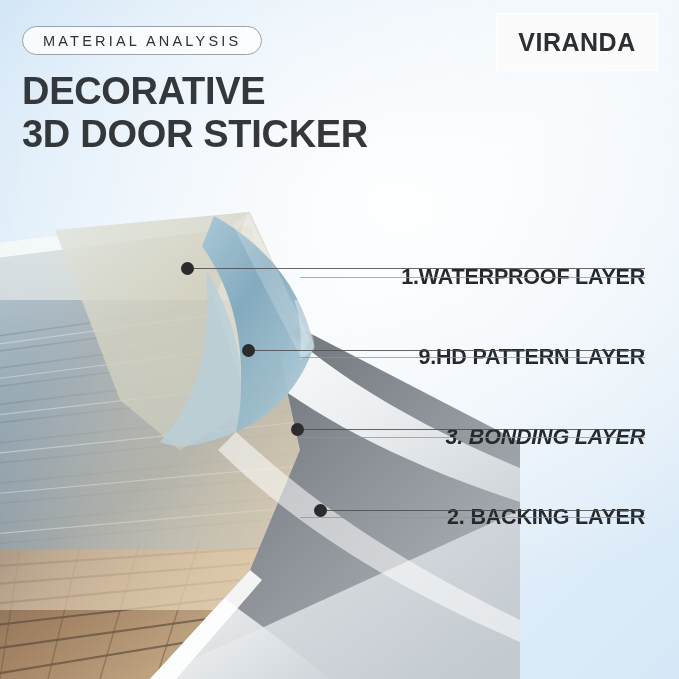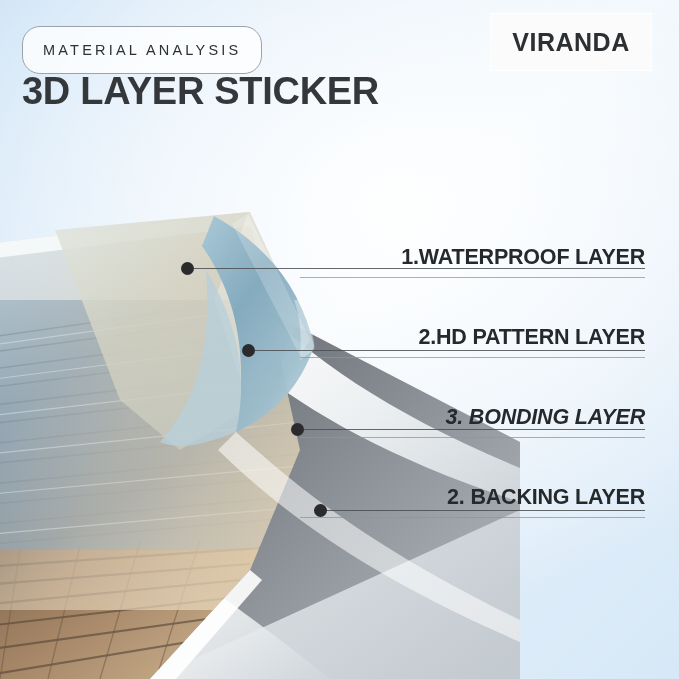--- a/index.html
+++ b/index.html
@@ -13,21 +13,21 @@
     width:679px;height:679px;
     overflow:hidden;
     background:
       radial-gradient(120% 95% at 58% 30%, rgba(255,255,255,0.95) 0%, rgba(255,255,255,0.55) 32%, rgba(255,255,255,0.0) 62%),
       linear-gradient(135deg, #cfe4f6 0%, #ddecf9 26%, #eef6fc 48%, #e2eef9 70%, #d6e8f7 100%);
   }
 
   
   .badge{
     position:absolute;left:22px;top:26px;
-    height:48px;box-sizing:border-box;
+    height:29px;box-sizing:border-box;
     display:flex;align-items:center;justify-content:center;
     padding:0 20px;
     border:1.4px solid #9aa3ab;
     border-radius:18px;
     background:rgba(255,255,255,0.78);
     font-size:14.5px;
     letter-spacing:3.2px;
     color:#2e3134;
     font-weight:400;
     white-space:nowrap;
@@ -37,21 +37,21 @@
     font-size:38px;
     font-weight:bold;
     color:#35383b;
     letter-spacing:-0.3px;
     line-height:1.13;
     white-space:nowrap;
   }
   .headline .l2{display:block;}
 
   .brandbox{
-    position:absolute;right:28px;top:14px;
+    position:absolute;right:22px;top:14px;
     width:160px;height:56px;
     background:#fbfbfb;
     box-shadow:0 0 0 1px rgba(255,255,255,0.9);
     display:flex;align-items:center;justify-content:center;
   }
   .brandbox .brandtext{
     font-size:25px;font-weight:bold;color:#2d3033;letter-spacing:0.5px;
   }
 
   
@@ -61,20 +61,21 @@
   
   .label{
     position:absolute;
     right:34px;
     text-align:right;
     font-size:21.5px;
     font-weight:bold;
     color:#26292c;
     white-space:nowrap;
     letter-spacing:-0.2px;
+    margin-top:20px;
   }
   .rule{
     position:absolute;
     height:0;
     border-top:1px solid #8d949b;
     opacity:0.75;
   }
   .dot{
     position:absolute;
     width:13px;height:13px;border-radius:50%;
@@ -249,33 +250,34 @@
       <g>
         <path d="M 236,282 C 290,330 360,392 520,470 L 520,492
                  C 350,418 272,352 218,300 Z" fill="#ffffff" opacity="0.55"></path>
       </g>
     </svg>
   </div>
 
   <div class="badge">MATERIAL ANALYSIS</div>
 
   <div class="headline">
-    <span class="l2">3D LAYER STICKER</span>
+    <span>DECORATIVE</span>
+    <span class="l2">3D DOOR STICKER</span>
   </div>
 
   <div class="brandbox">
     <span class="brandtext">VIRANDA</span>
   </div>
 
   <div id="labels-root">
       <div class="label" style="top: 245px;">1.WATERPROOF LAYER</div>
       <div class="rule" style="top: 277px; left: 300px; width: 345px;"></div>
       <div class="leader" style="top: 268px; left: 192px; width: 453px;"></div>
       <div class="dot" style="left: 181px; top: 262px; background: rgb(43, 43, 46);"></div>
-      <div class="label" style="top: 325px;">2.HD PATTERN LAYER</div>
+      <div class="label" style="top: 325px;">9.HD PATTERN LAYER</div>
       <div class="rule" style="top: 357px; left: 300px; width: 345px;"></div>
       <div class="leader" style="top: 350px; left: 253px; width: 392px;"></div>
       <div class="dot" style="left: 242px; top: 344px; background: rgb(43, 43, 46);"></div>
       <div class="label" style="top: 405px; font-style: italic;">3. BONDING LAYER</div>
       <div class="rule" style="top: 437px; left: 300px; width: 345px;"></div>
       <div class="leader" style="top: 429px; left: 302px; width: 343px;"></div>
       <div class="dot" style="left: 291px; top: 423px; background: rgb(43, 43, 46);"></div>
       <div class="label" style="top: 485px;">2. BACKING LAYER</div>
       <div class="rule" style="top: 517px; left: 300px; width: 345px;"></div>
       <div class="leader" style="top: 510px; left: 325px; width: 320px;"></div>

